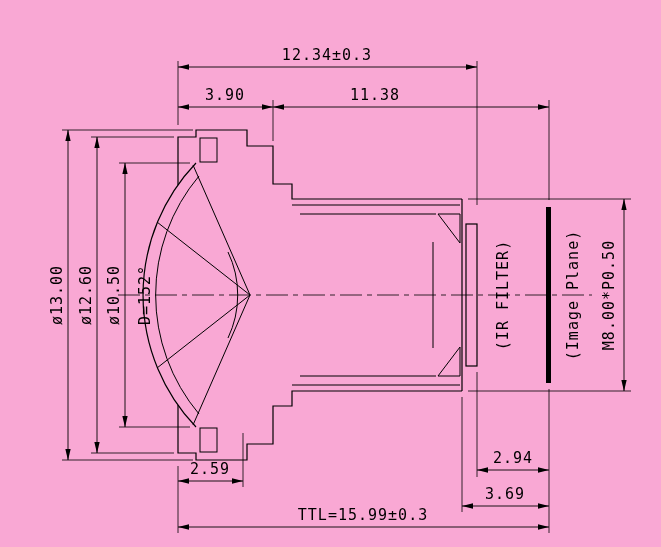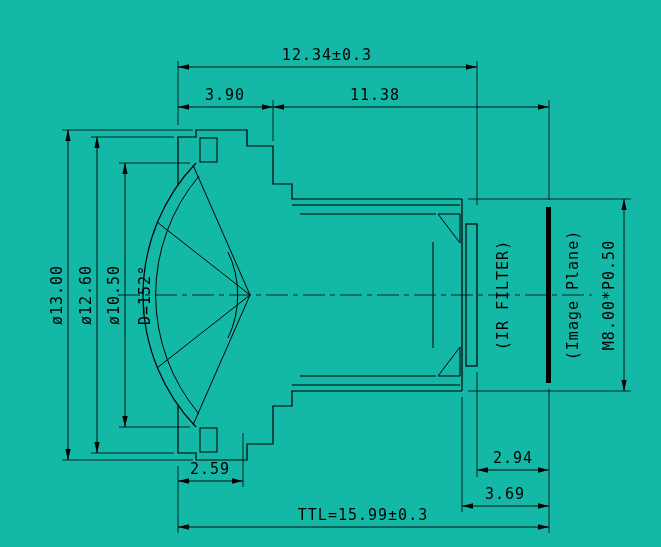--- a/index.html
+++ b/index.html
@@ -1,16 +1,16 @@
 <!DOCTYPE html>
 <html><head>
 <meta charset="utf-8">
 <style>
   html,body{margin:0;padding:0;background:#ffffff;}
-  .frame{position:relative;width:661px;height:547px;background:#14b8a6;overflow:hidden;}
+  .frame{position:relative;width:661px;height:547px;background:#f9a8d4;overflow:hidden;}
   svg{position:absolute;left:0;top:0;}
   .part{stroke:#000;stroke-width:1.2;fill:none;stroke-linejoin:miter;stroke-linecap:butt;}
   .fine{stroke:#000;stroke-width:1;fill:none;}
   .dim{stroke:#000;stroke-width:0.9;fill:none;}
   .ext{stroke:#000;stroke-width:0.8;fill:none;}
   .cl{stroke:#000;stroke-width:0.8;fill:none;stroke-dasharray:22 5 5 5;}
   .arrfill{fill:#000;}
   text{font-family:"DejaVu Sans Mono","Liberation Mono",monospace;font-size:15px;fill:#000;letter-spacing:1px;}
   .mid{text-anchor:middle;}
 </style>

